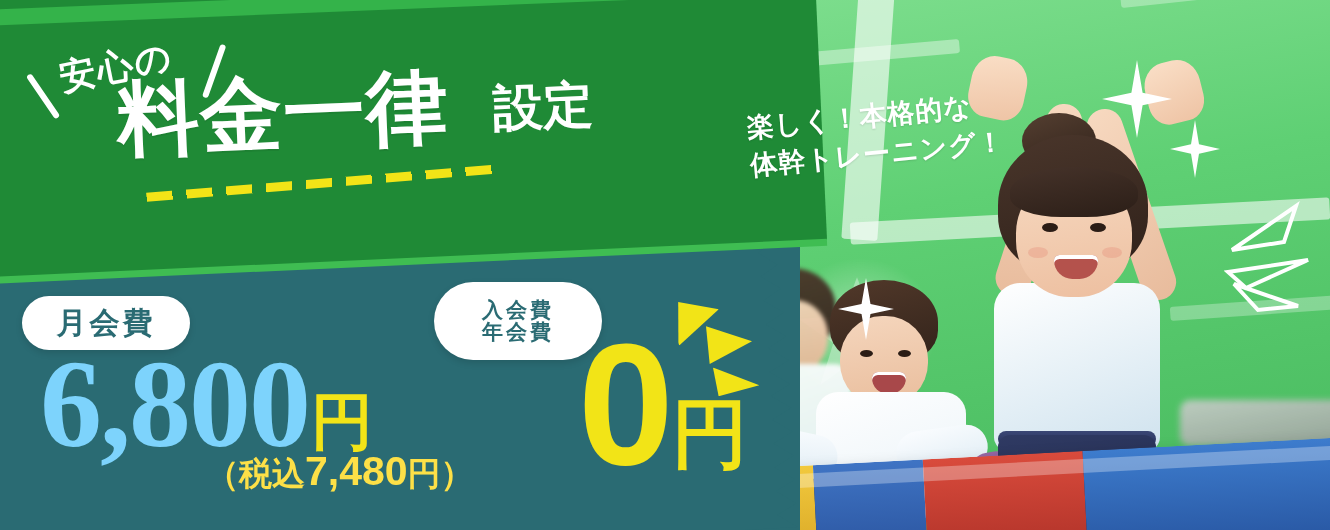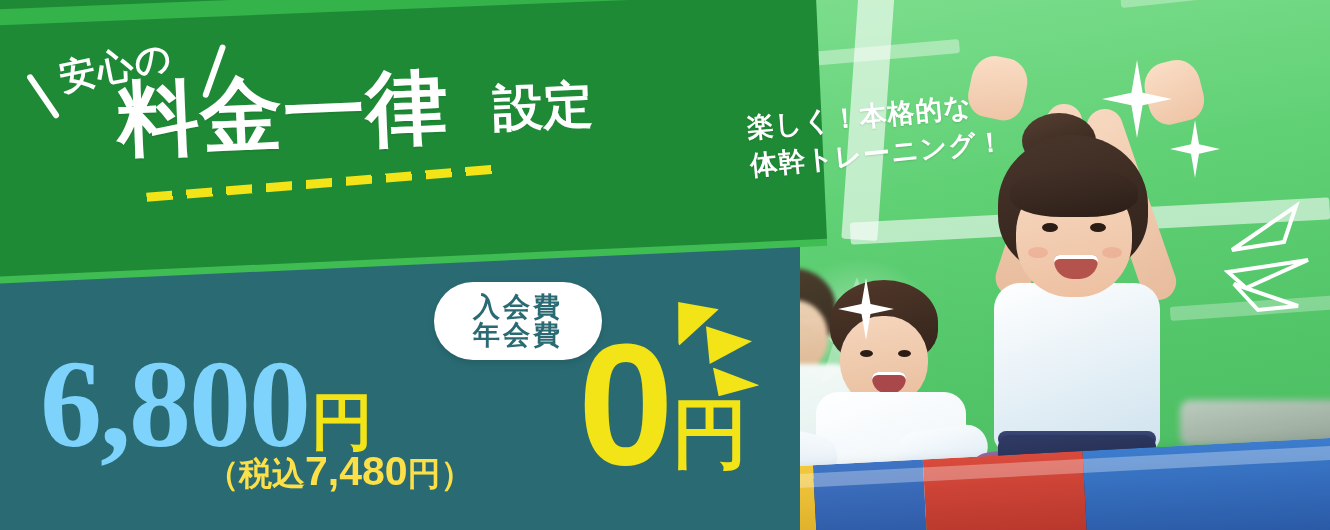--- a/index.html
+++ b/index.html
@@ -169,21 +169,21 @@
 
   
   .badge{position:absolute;background:#fff;border-radius:999px;display:flex;align-items:center;
     justify-content:center;box-shadow:0 3px 7px rgba(0,0,0,.13);}
   .badge span{color:#2a6b73;font-weight:700;line-height:1.05;text-align:center;}
 
   .badge-month{left:22px;top:296px;width:168px;height:54px;}
   .badge-month span{font-size:30px;letter-spacing:3px;}
 
   .badge-join{left:434px;top:282px;width:168px;height:78px;}
-  .badge-join span{font-size:27px;letter-spacing:3px;}
+  .badge-join span{font-size:21px;letter-spacing:3px;}
 
   .price-month{position:absolute;left:40px;top:352px;display:flex;align-items:flex-end;}
   .pm-num{font-size:124px;line-height:.86;color:#7dd3fc;font-weight:700;letter-spacing:-2px;font-family:Liberation Serif, serif;}
   .pm-yen{font-size:62px;line-height:1;color:#f2e417;font-weight:700;margin-left:2px;margin-bottom:6px;}
   .tax-note{position:absolute;left:206px;top:448px;font-size:33px;color:#fde047;font-weight:700;
     white-space:nowrap;letter-spacing:0px;}
   .tax-note .big{font-size:41px;}
 
   .price-join{position:absolute;left:578px;top:336px;display:flex;align-items:flex-end;}
   .pj-num{font-size:172px;line-height:.8;color:#f2e417;font-weight:700;letter-spacing:-4px;}
@@ -289,20 +289,23 @@
     <div class="title-main">料金一律</div>
     <div class="title-sub">設定</div>
     <div class="dash-line"></div>
   </div>
 
   <div class="handwrite">
     <div>楽しく！本格的な</div>
     <div>体幹トレーニング！</div>
   </div>
 
+  <div class="badge badge-month">
+    <span>月会費</span>
+  </div>
 
   <div class="price-month">
     <div class="pm-num">6,800</div>
     <div class="pm-yen">円</div>
   </div>
 
   <div class="tax-note">
     <span>（税込</span><span class="big">7,480</span><span>円）</span>
   </div>
 

